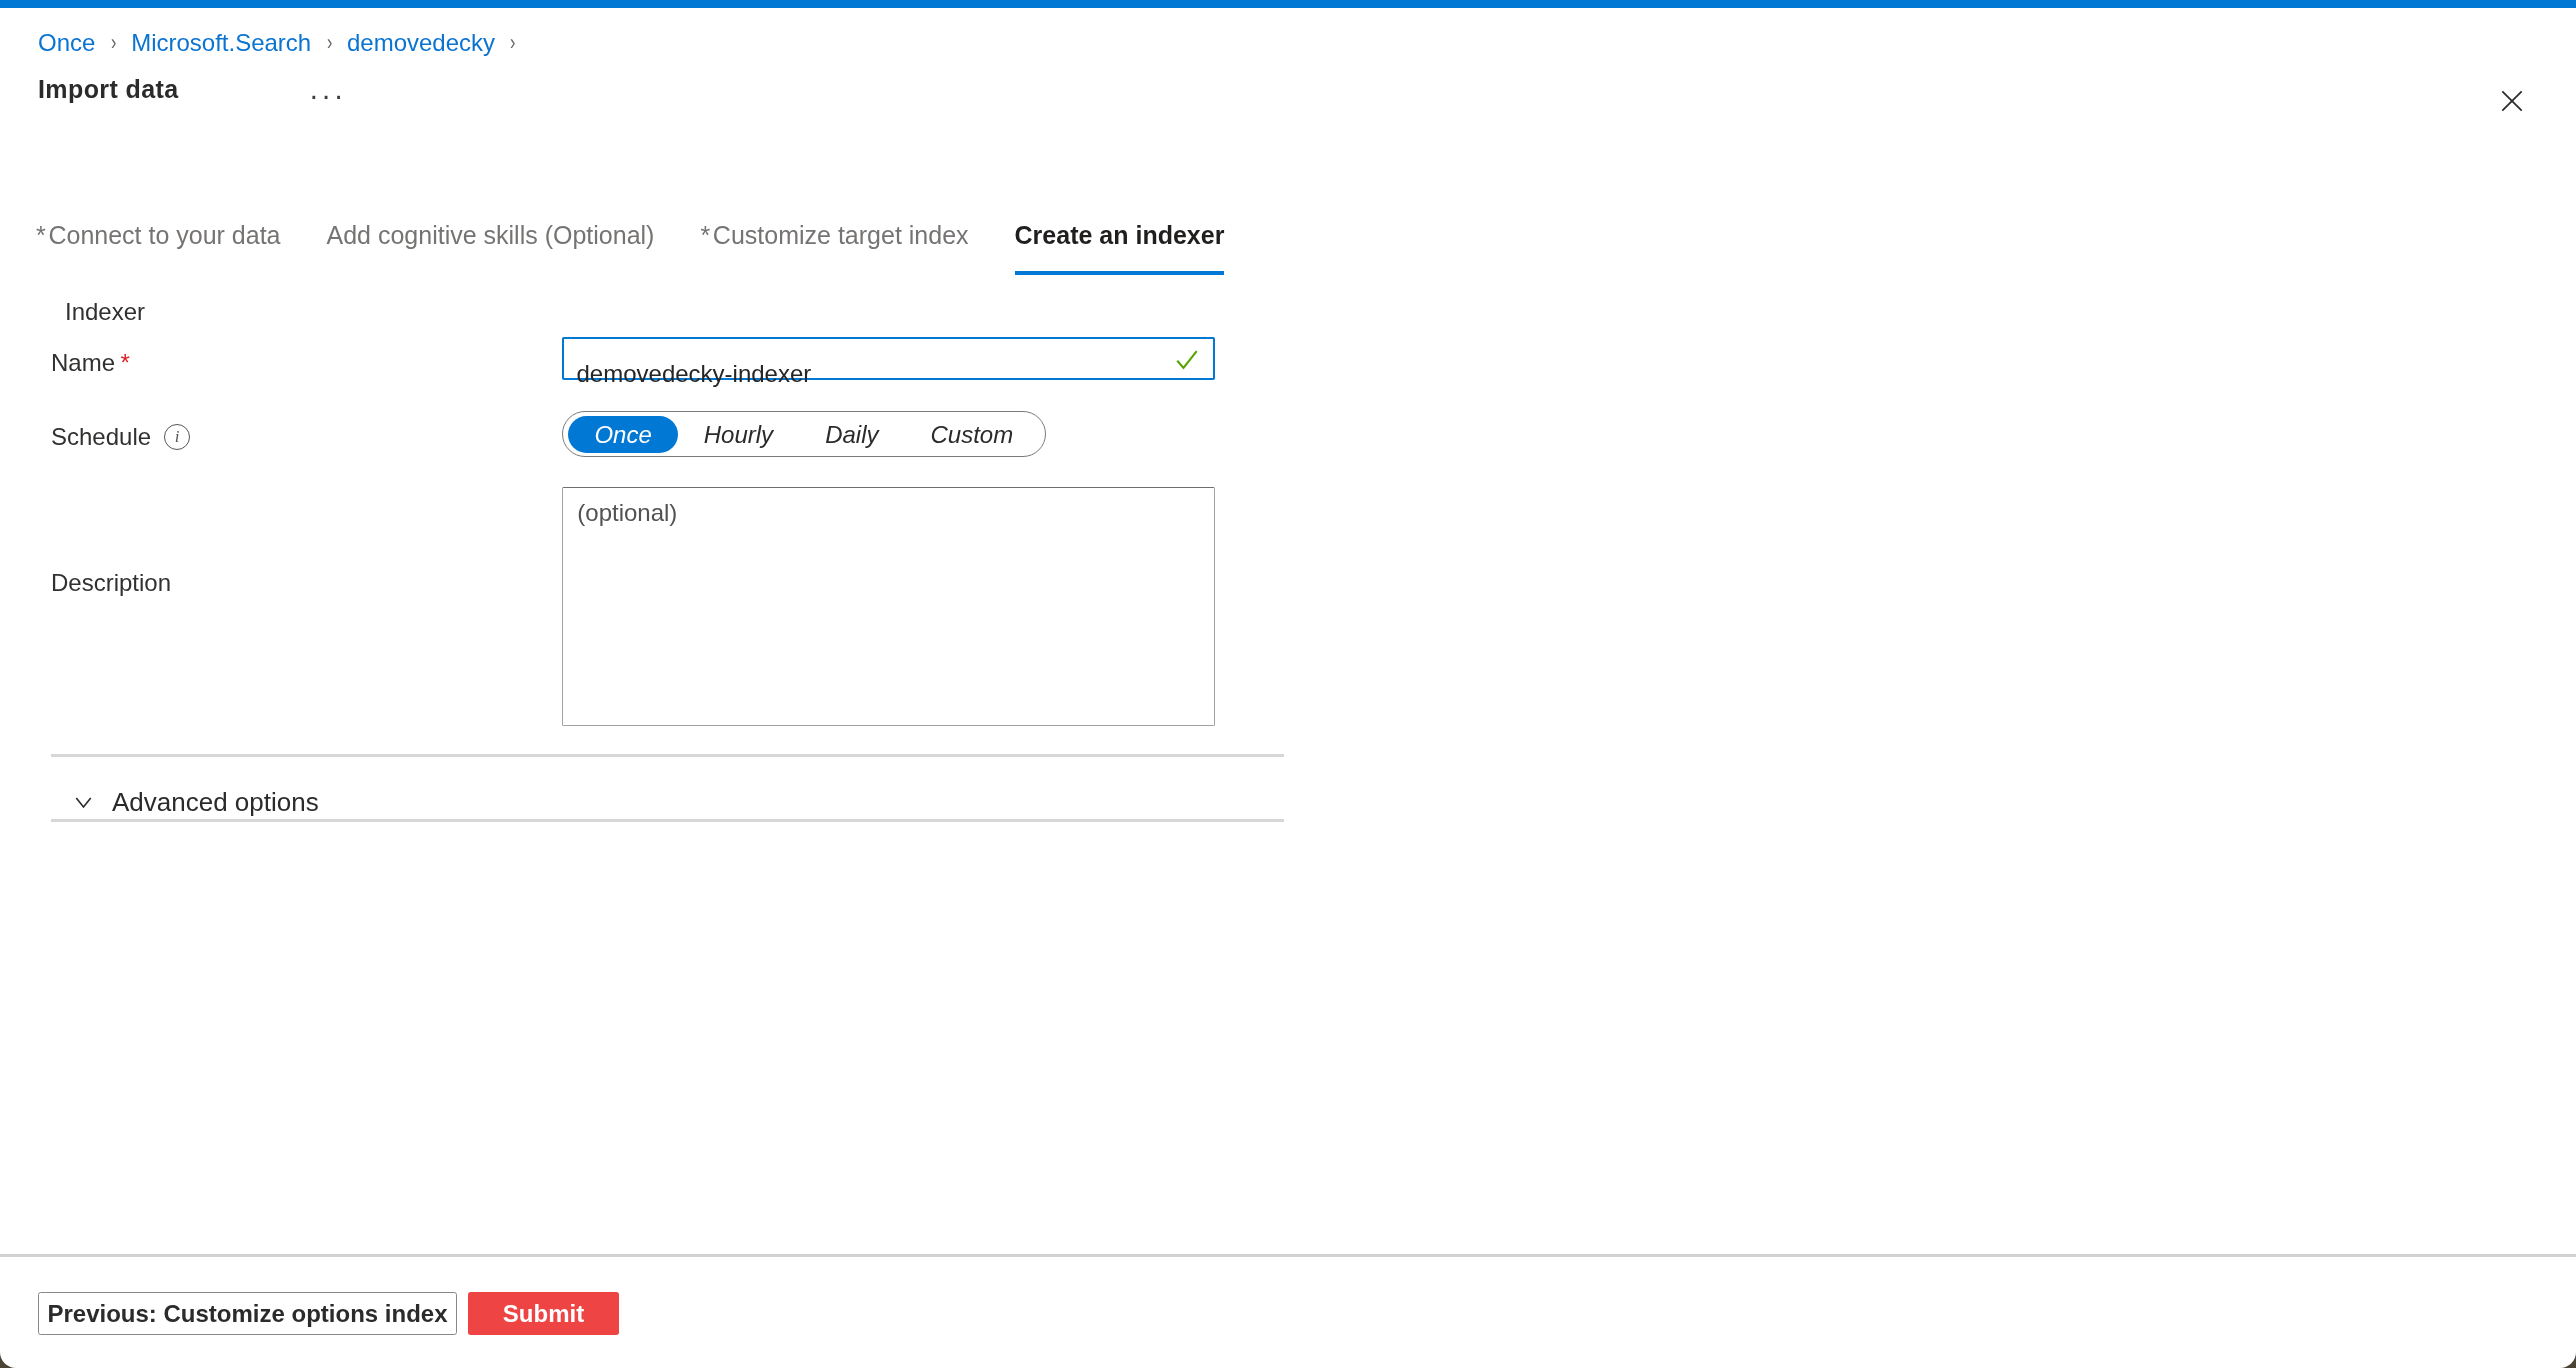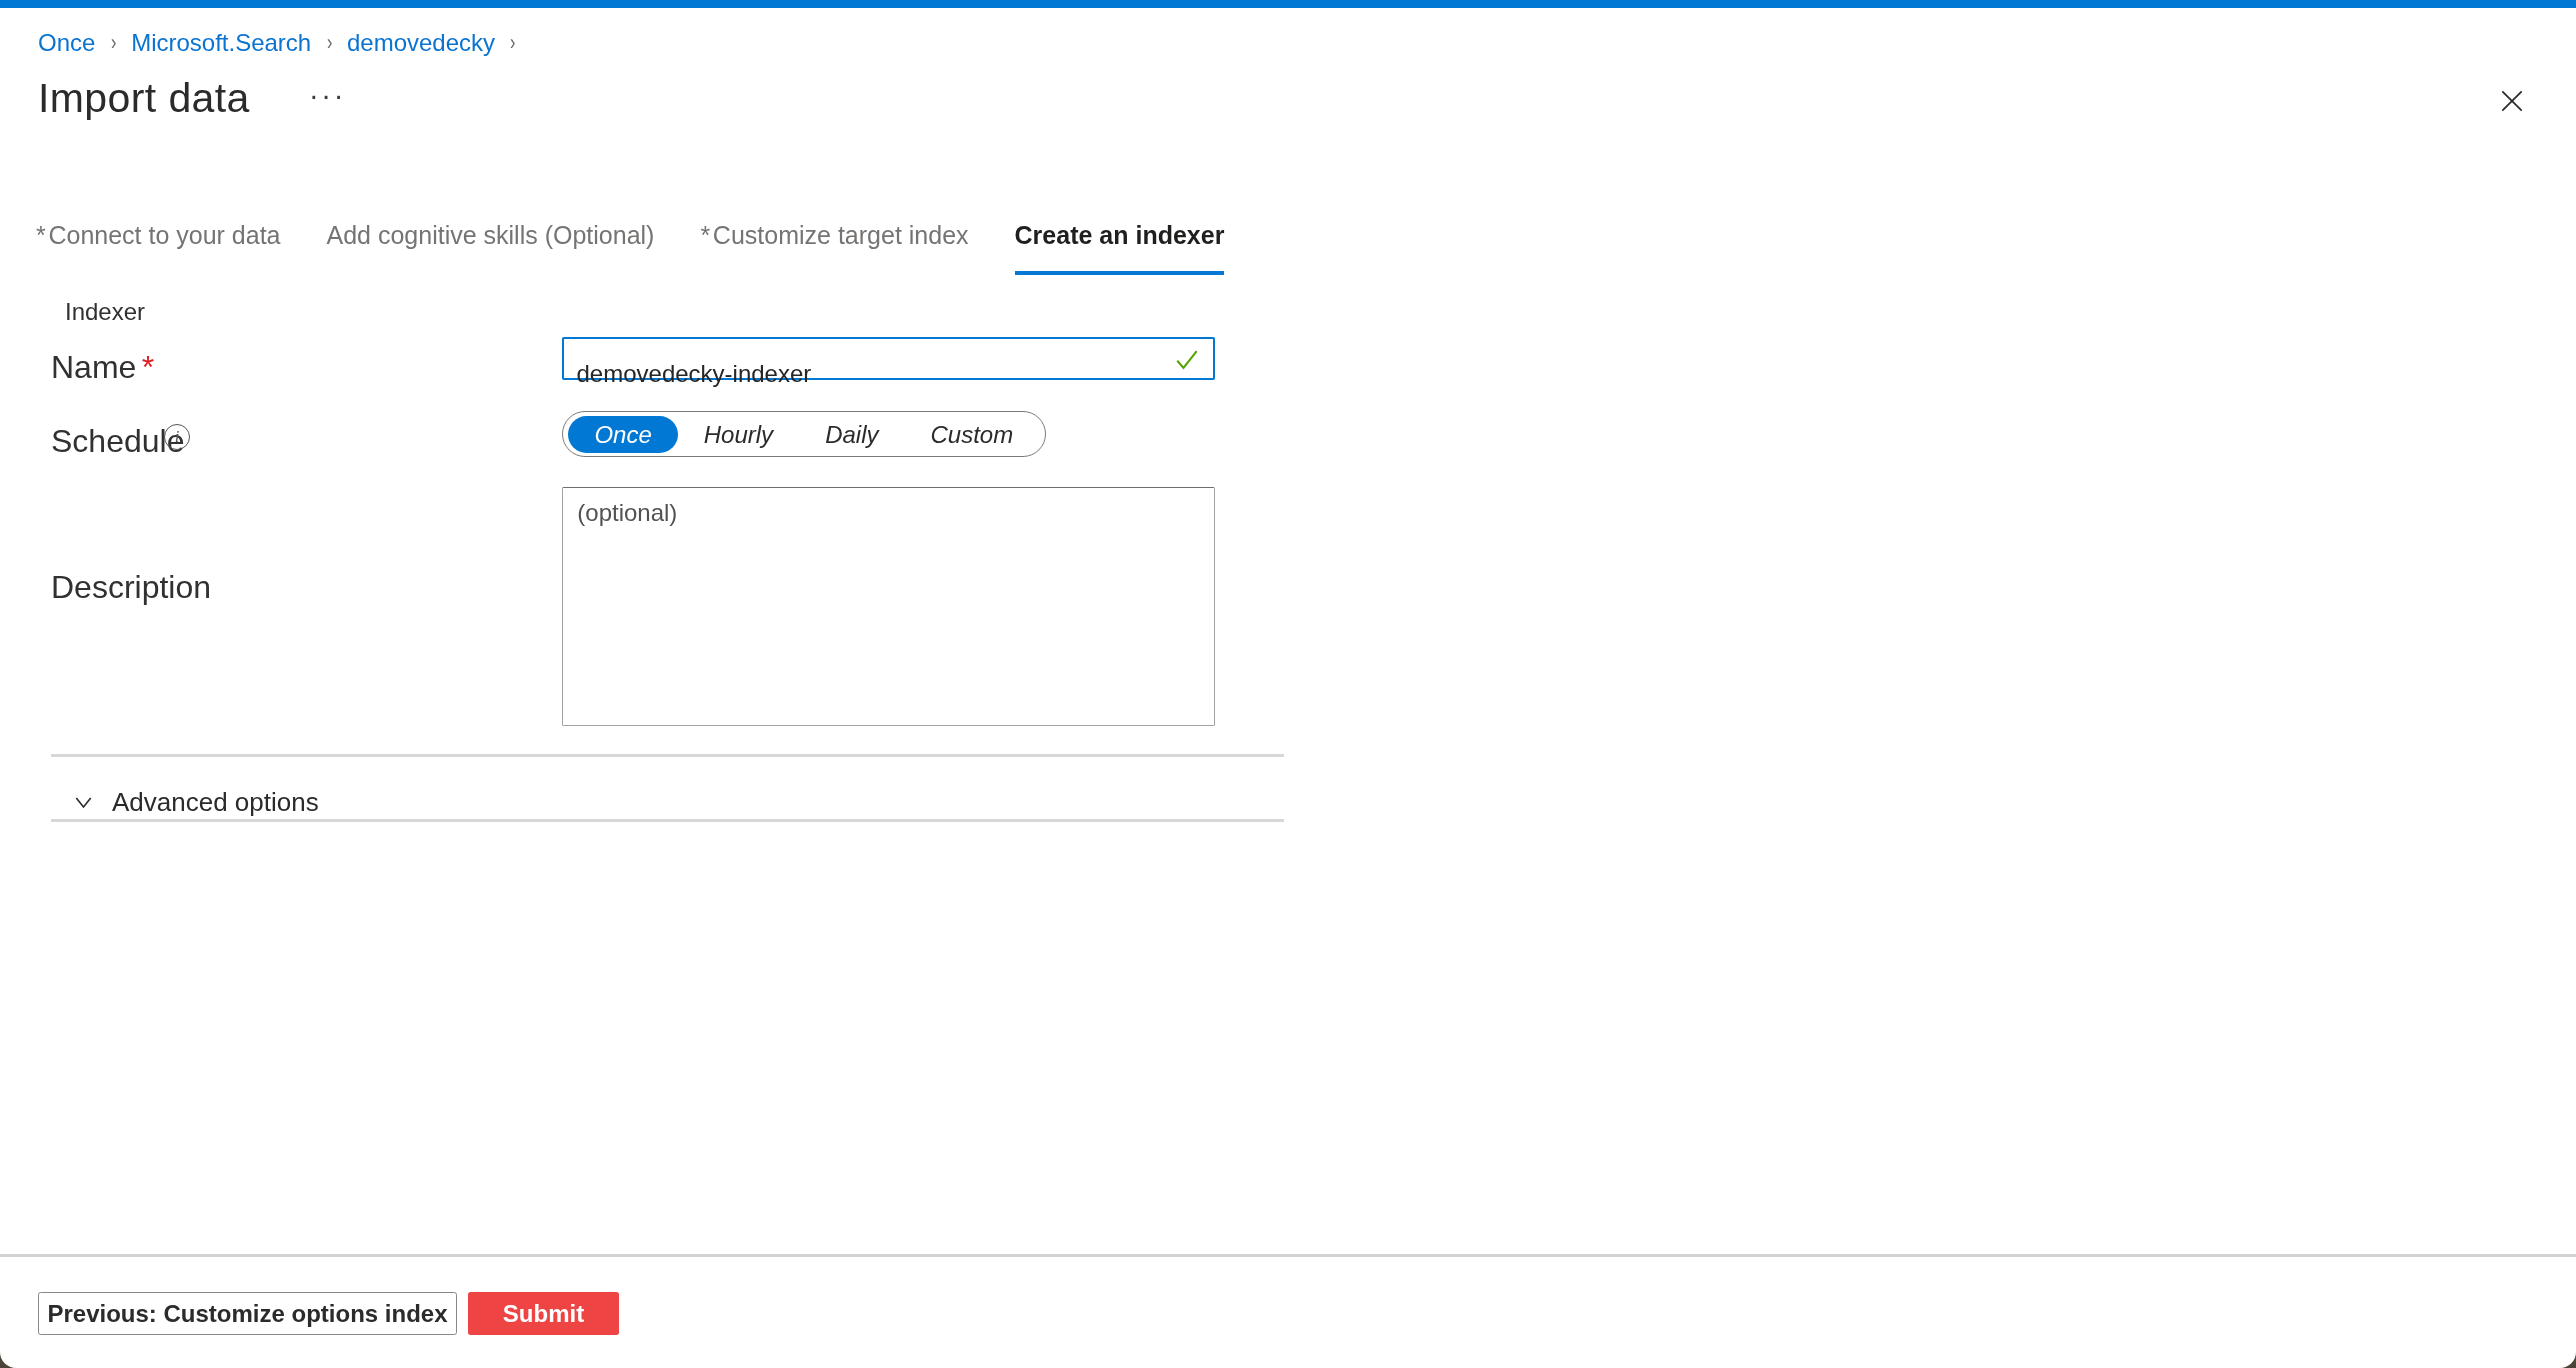--- a/index.html
+++ b/index.html
@@ -35,21 +35,21 @@
     color: #0b74d1; text-decoration: none; cursor: pointer;
   }
   .breadcrumb .sep {
     color: #63676b; font-size: 21.5px; margin: 0 14.3px;
     transform: scaleX(0.75);
     display: inline-block;
   }
   
   .page-title {
     position: absolute; left: 38px; top: 75px;
-    font-size: 41px; font-weight: 400; color: #2b2b2b;
+    font-size: 25px; font-weight: 700; color: #2b2b2b;
     letter-spacing: 0.4px;
   }
   .more-btn {
     position: absolute; left: 309px; top: 79px;
     font-size: 29px; color: #3b3b3b; letter-spacing: 2.7px;
     cursor: pointer; background: none; border: none;
     font-family: "Liberation Sans", sans-serif;
   }
   .close-btn {
     position: absolute; left: 2497px; top: 86px;
@@ -68,21 +68,21 @@
     cursor: pointer;
     white-space: nowrap;
     border-bottom: 4.5px solid transparent;
   }
   .tab .req { color: #767472; margin-right: 2.7px; }
   .tab.active {
     color: #201f1e; font-weight: 700;
     border-bottom-color: #0078d4;
   }
   
-  .form-label { position: absolute; left: 51px; font-size: 32px; color: #323130; }
+  .form-label { position: absolute; left: 51px; font-size: 24px; color: #323130; }
   .req-star { color: #df1f1f; margin-left: 5.4px; }
   .section-title { position: absolute; left: 51px; top: 298px; font-size: 24px; color: #323130; margin-left: 14px; }
 
   .name-input-wrap {
     position: absolute; left: 562px; top: 337px;
     width: 653px; height: 43px;
     border: 2.7px solid #0078d4; border-radius: 1.8px;
     background: #fff;
     display: flex; align-items: center;
   }

